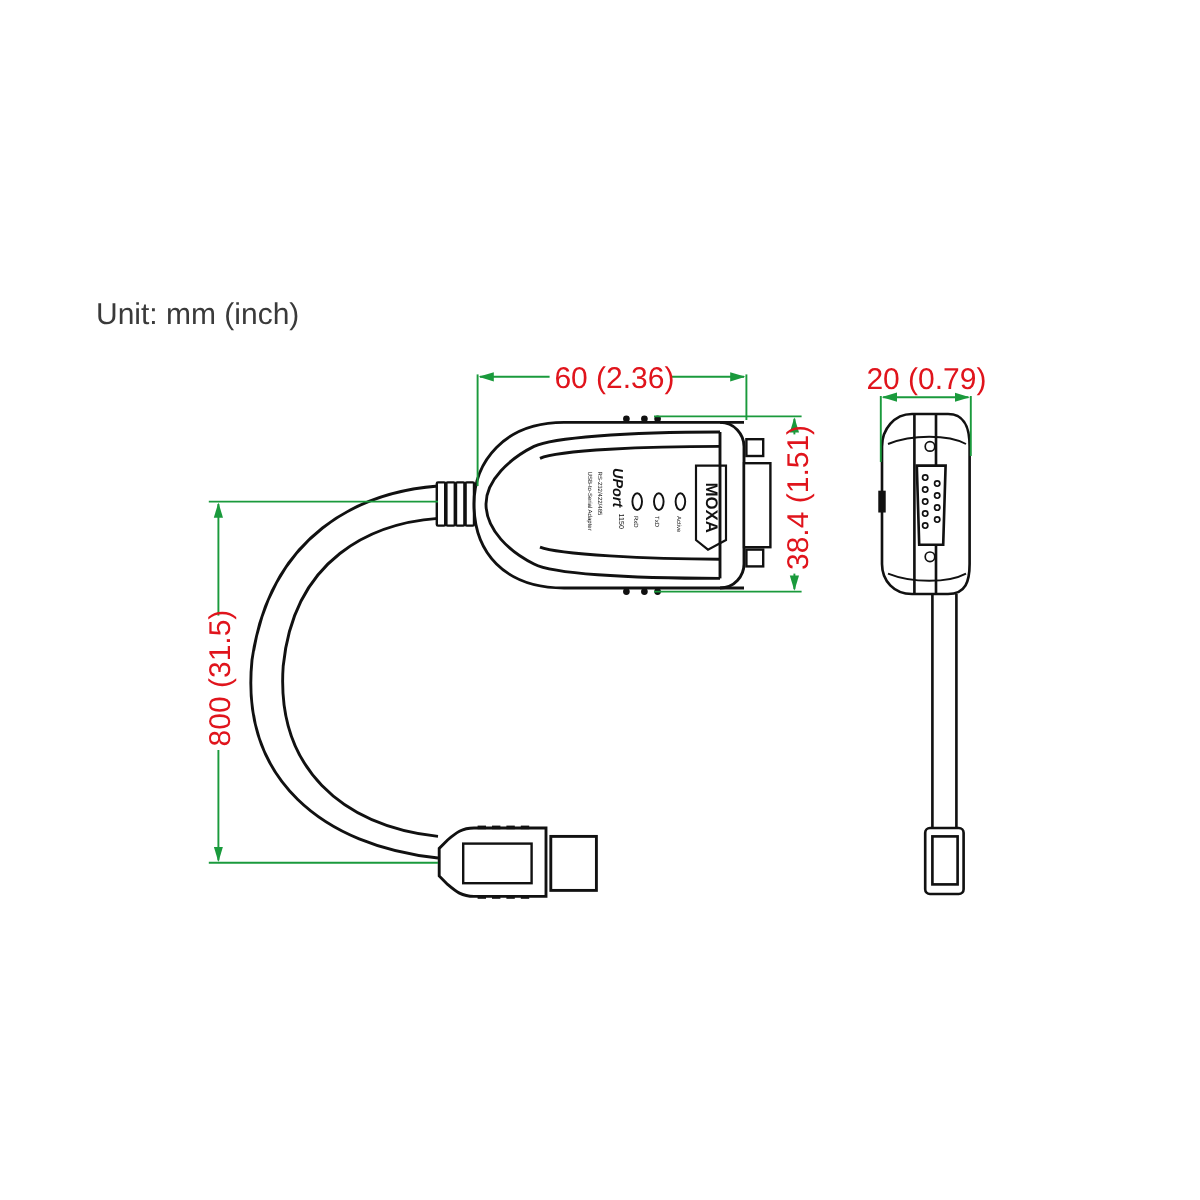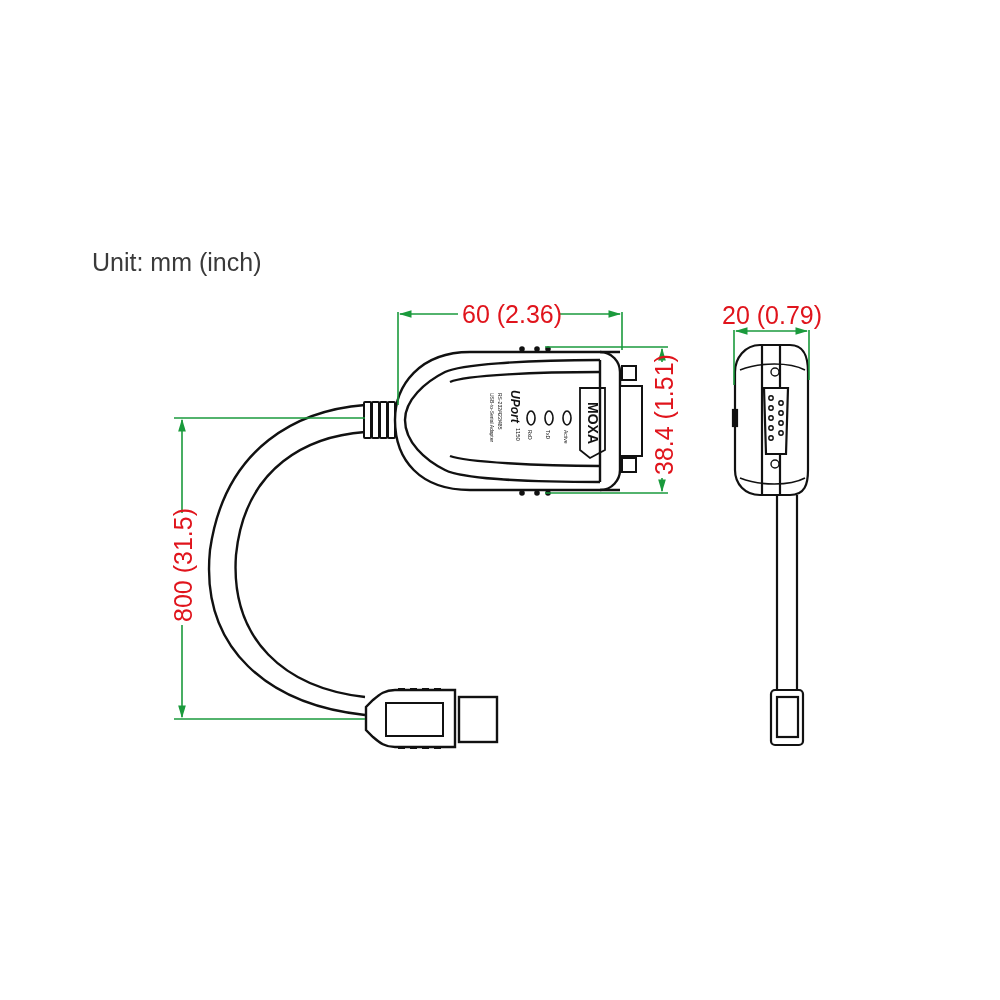--- a/index.html
+++ b/index.html
@@ -1,17 +1,17 @@
 <!DOCTYPE html>
 <html><head>
 <meta charset="utf-8">
 <style>
   html, body { margin:0; padding:0; background:#ffffff; }
   body { width:1000px; height:1000px; position:relative; overflow:hidden; font-family:"Liberation Sans", sans-serif; }
-  .unit-label { position:absolute; left:80px; top:248px; font-size:25px; color:#3a3a3a; font-family:"Liberation Sans", sans-serif;margin-left:12px; }
+  .unit-label { position:absolute; left:80px; top:248px; font-size:25px; color:#3a3a3a; font-family:"Liberation Sans", sans-serif; }
   svg.drawing { position:absolute; left:0; top:0; }
   .dim-text { fill:#e0141c; font-family:"Liberation Sans", sans-serif; font-size:25px; }
   .tiny { font-family:"Liberation Sans", sans-serif; fill:#111; }
 </style>
 </head>
 <body>
 
 <div class="unit-label">Unit: mm (inch)</div>
 
 <svg class="drawing" width="1000" height="1000" viewBox="0 0 1000 1000">

